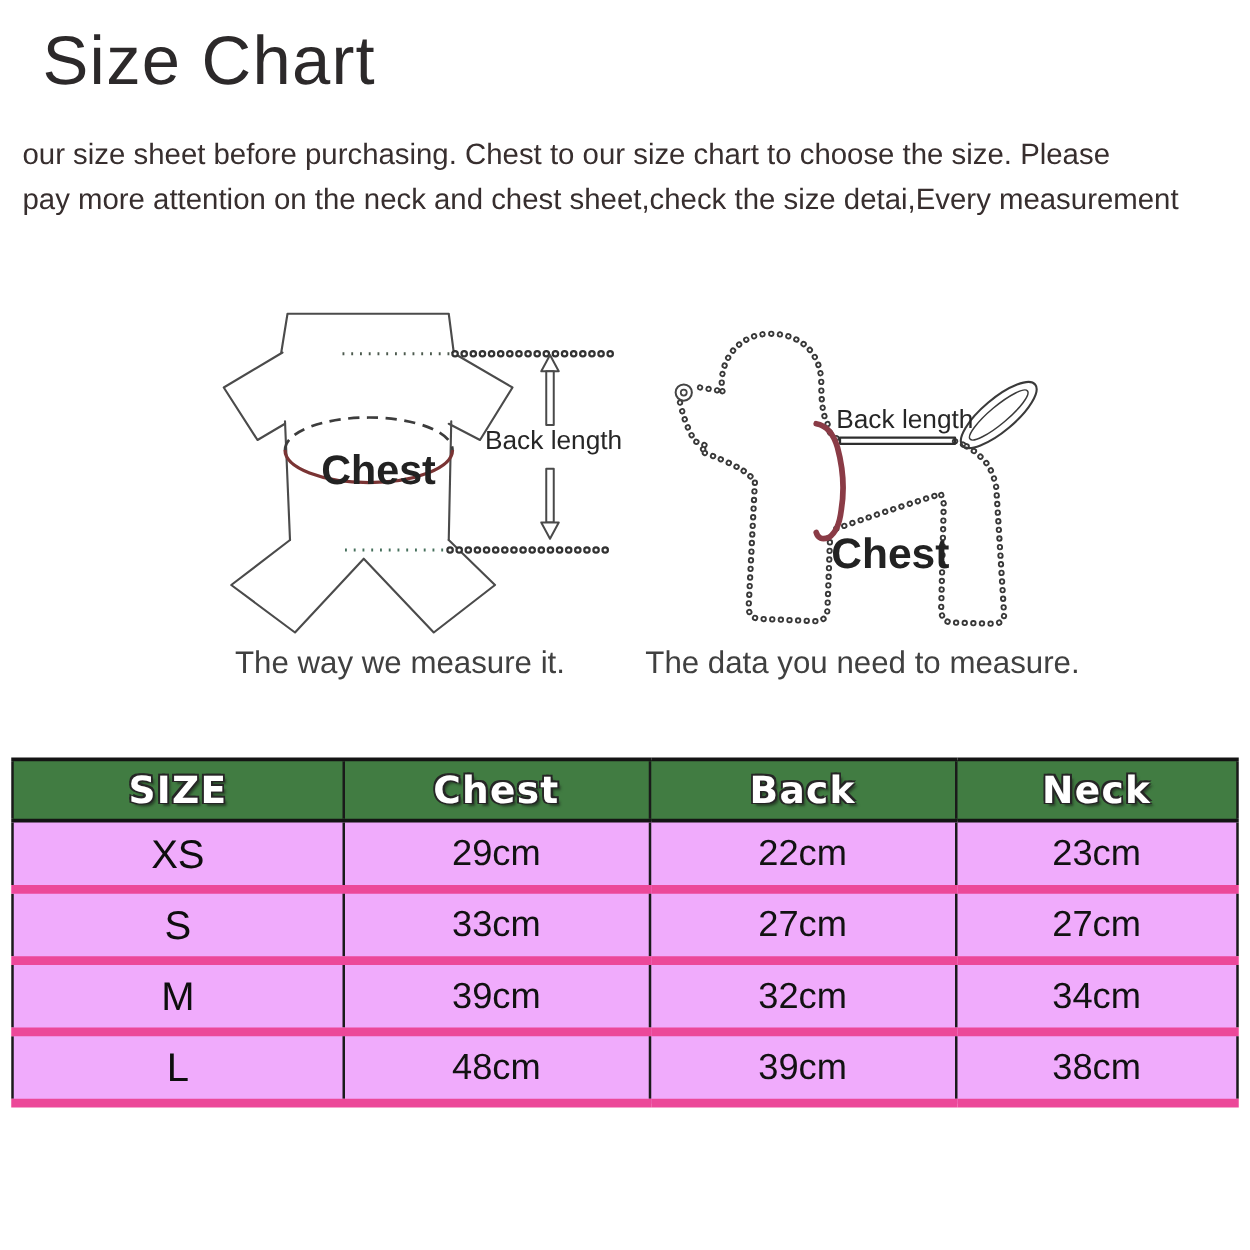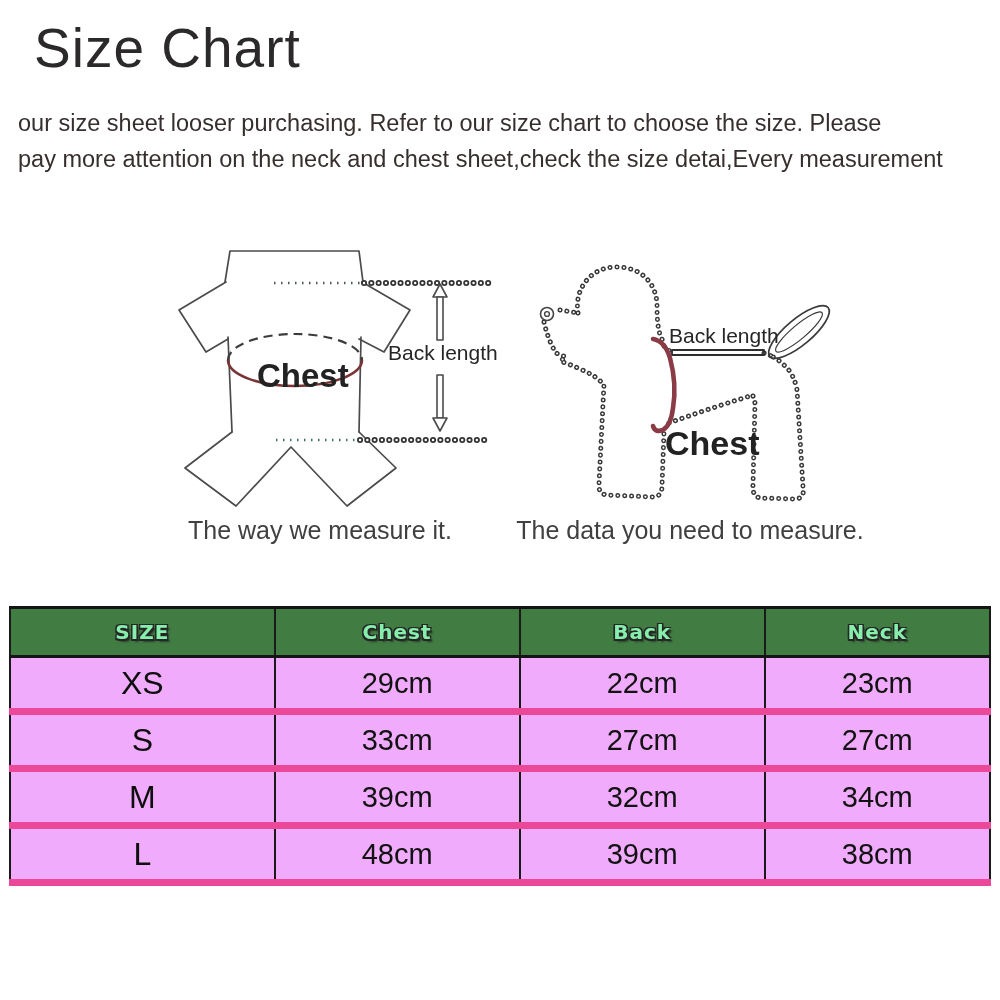--- a/index.html
+++ b/index.html
@@ -26,22 +26,22 @@
   .chestlbl{font-weight:700;color:#222;}
 
   .caption{font-size:25px;color:#404040;text-align:center;}
 
   
   #size-table-wrap{left:9px;top:606px;width:982px;}
   table{border-collapse:collapse;width:100%;table-layout:fixed;}
   th,td{border:2px solid #1a1a1a;text-align:center;vertical-align:middle;padding:0;}
   th{
     background:#417c42;height:46px;border-bottom:3px solid #141414;border-top:3px solid #141414;
-    font-family:"DejaVu Sans",sans-serif;font-weight:700;font-size:20px;letter-spacing:1px;
-    color:#86efac;
+    font-family:"DejaVu Sans",sans-serif;font-weight:700;font-size:30px;letter-spacing:1px;
+    color:#ffffff;
     text-shadow:-1.5px -1.5px 0 #262626,1.5px -1.5px 0 #262626,-1.5px 1.5px 0 #262626,
                  1.5px 1.5px 0 #262626,2.5px 3px 2px rgba(20,20,20,.55);
   }
   th + th, td + td{border-left-width:2px;}
   td{height:50px;border-top:3px solid #161616;border-bottom:7px solid #ec4899;
      font-size:29px;color:#121212;background:#f0abfc;}
   td.size-cell{font-size:32px;color:#0e0e0e;}
   col.c1{width:27%;} col.c2{width:25%;} col.c3{width:25%;} col.c4{width:23%;}
 
   svg{display:block;}
@@ -57,21 +57,21 @@
   .solid-thin{fill:none;stroke:#2e2e2e;stroke-width:1.8;stroke-linecap:round;}
   .arrow{fill:#ffffff;stroke:#4a4a4a;stroke-width:1.6;stroke-linejoin:round;}
   .band{fill:none;stroke:#8a3b46;stroke-width:4.6;stroke-linecap:round;}
 </style>
 </head>
 <body>
 
 <div class="abs" id="page-title">Size Chart</div>
 
 <div class="abs" id="intro">
-  <div class="line">our size sheet looser purchasing. Refer to our size chart to choose the size. Please</div>
+  <div class="line">our size sheet before purchasing. Chest to our size chart to choose the size. Please</div>
   <div class="line">pay more attention on the neck and chest sheet,check the size detai,Every measurement</div>
 </div>
 
 <svg class="abs" style="left:150px;top:240px;" width="350" height="280" viewBox="0 0 350 280">
   <defs>
     <path id="gchain" d="M214,43 L340,43 M210,200 L336,200"></path>
   </defs>
 
   <path class="ln" d="M80,11 L209,11 M80,11 L75,42 M209,11 L213,42"></path>
 

